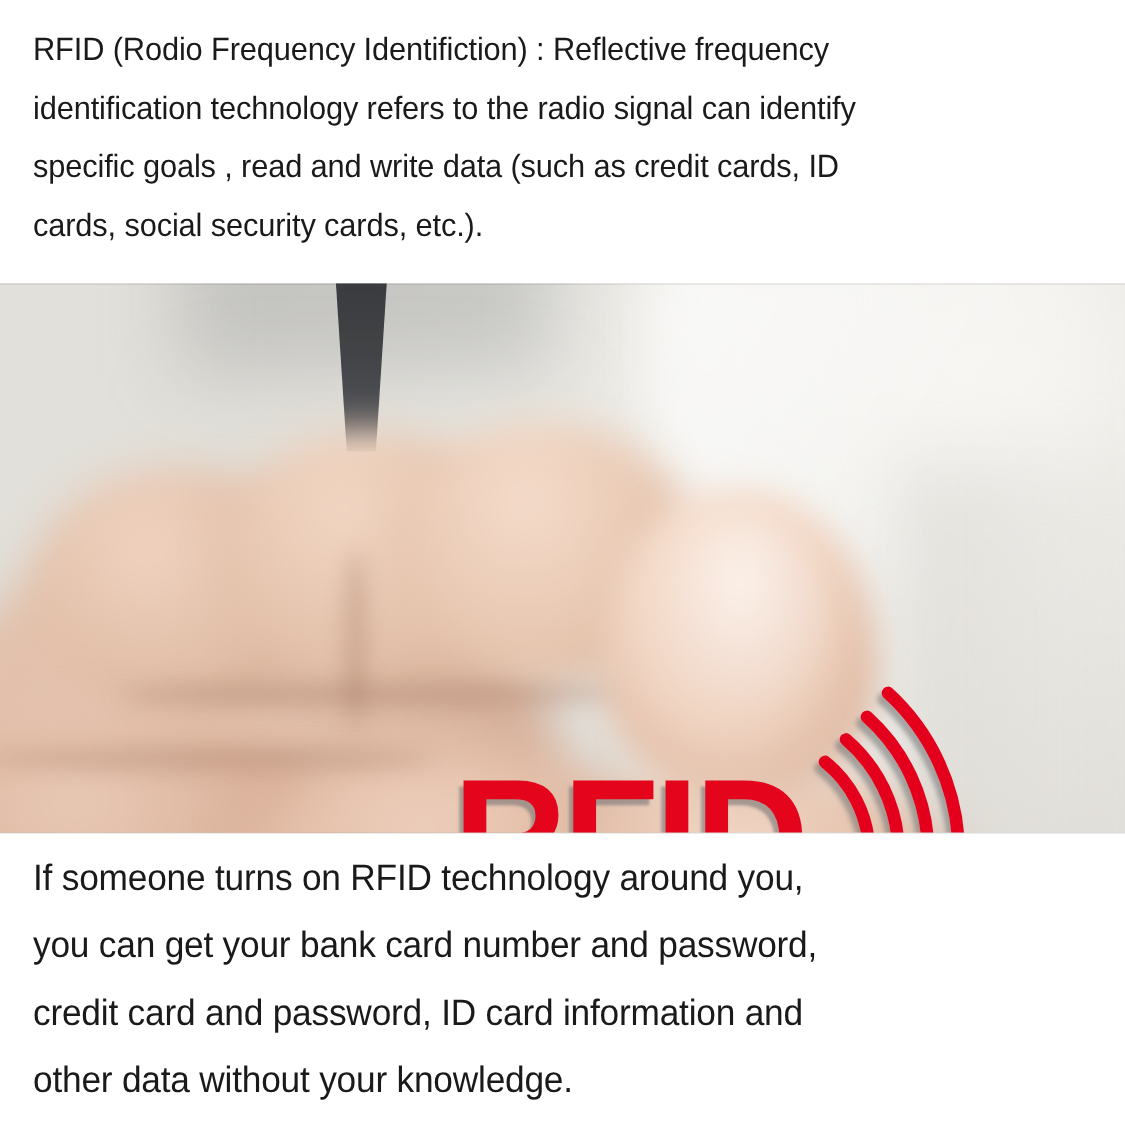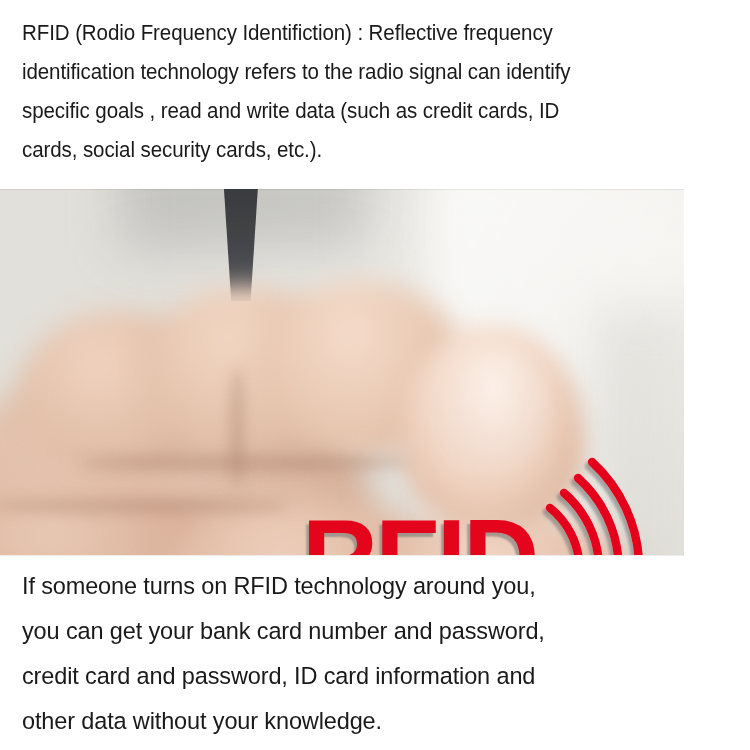--- a/index.html
+++ b/index.html
@@ -8,21 +8,21 @@
     background: #ffffff;
   }
   body {
     width: 750px;
     height: 750px;
     overflow: hidden;
     font-family: "Liberation Sans", sans-serif;
   }
   .page {
     position: relative;
-    width: 684px;
+    width: 750px;
     height: 750px;
     background: #ffffff;
     overflow: hidden;
   }
 
   
   .text-block {
     position: absolute;
     left: 0;
     width: 750px;

